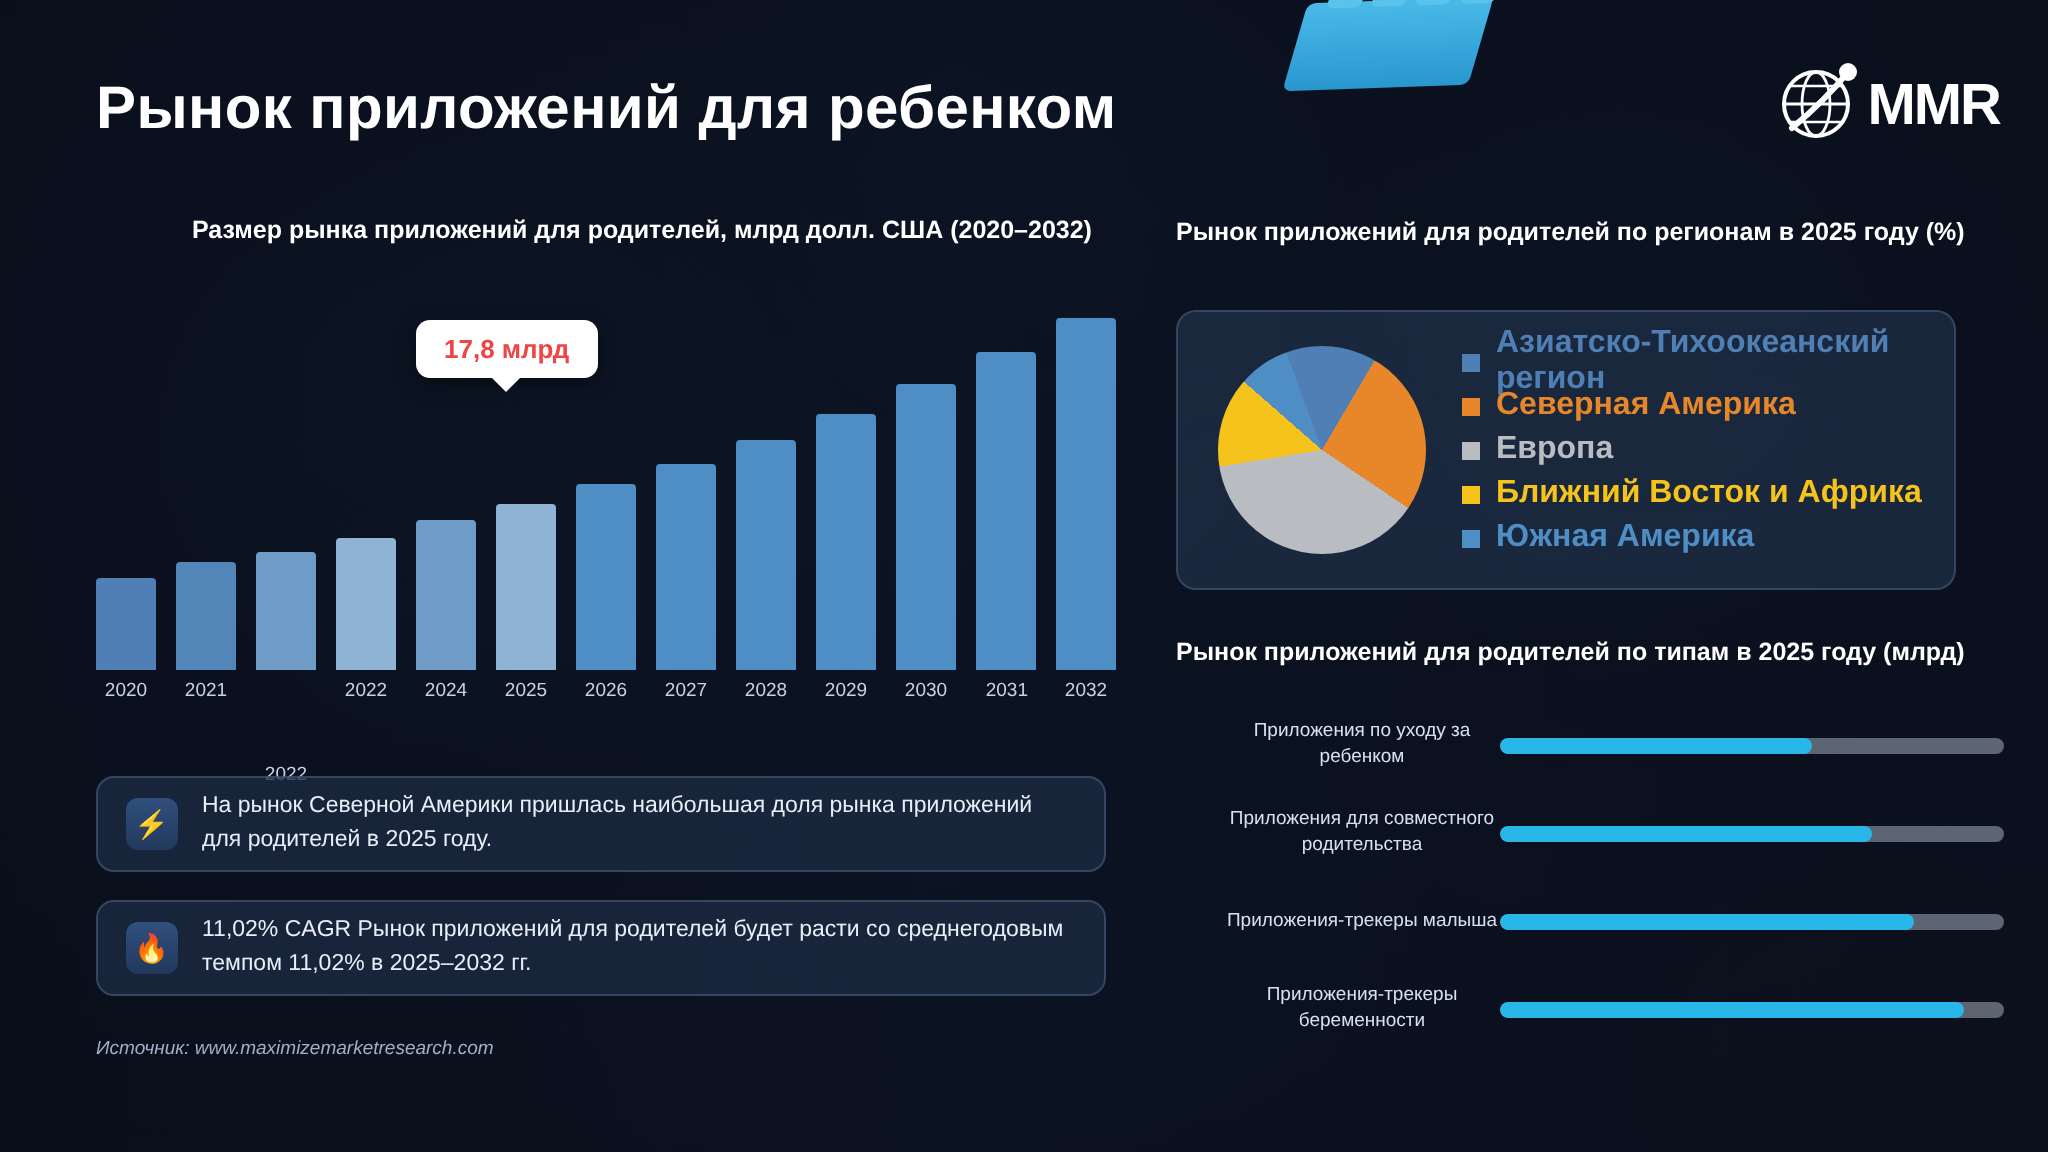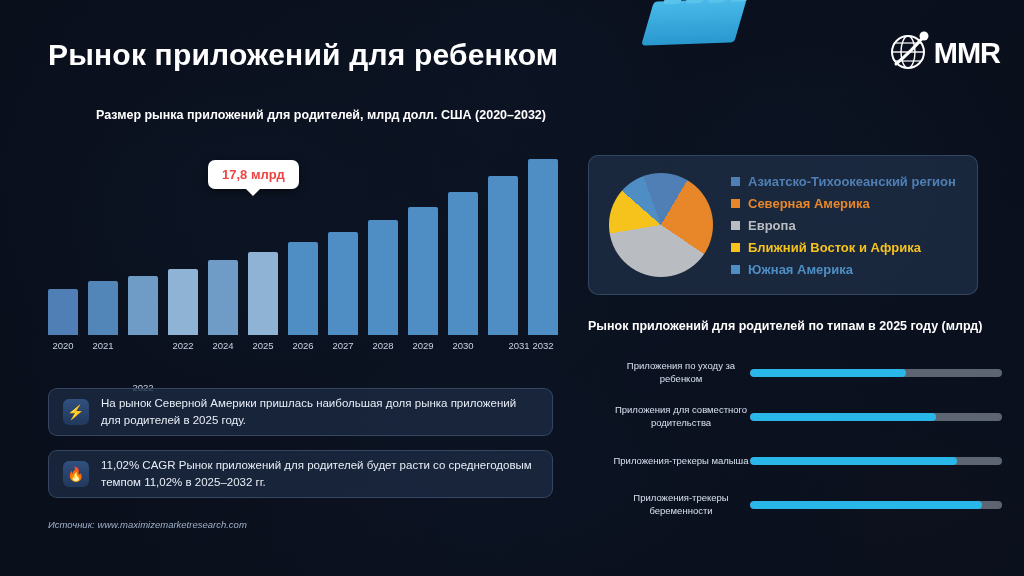--- a/index.html
+++ b/index.html
@@ -156,21 +156,21 @@
     position: absolute; left: 20px; top: 17px;
     width: 104px; height: 104px; border-radius: 50%;
   }
   .legend {
     position: absolute; left: 142px; top: 14px;
   }
   .leg-row {
     display: flex; align-items: center; gap: 8px; height: 22px;
   }
   .leg-sq { width: 9px; height: 9px; flex: 0 0 auto; }
-  .leg-lab { font-size: 13px; font-weight: bold; }
+  .leg-lab { font-size: 16px; font-weight: bold; }
 
   
   .blist { position: absolute; left: 612px; top: 355px; width: 390px; text-align: center; }
   .brow {
     display: flex; align-items: center; margin-bottom: 8px; height: 36px;
   }
   .brow-lab {
     width: 138px; font-size: 9.5px; color: #d6e0ee; line-height: 1.35;
   }
   .track {
@@ -263,37 +263,38 @@
       <div class="x-lab" style="left: 38px;">2021</div>
       <div class="x-lab" style="left: 78px; margin-top: 42px;">2022</div>
       <div class="x-lab" style="left: 118px;">2022</div>
       <div class="x-lab" style="left: 158px;">2024</div>
       <div class="x-lab" style="left: 198px;">2025</div>
       <div class="x-lab" style="left: 238px;">2026</div>
       <div class="x-lab" style="left: 278px;">2027</div>
       <div class="x-lab" style="left: 318px;">2028</div>
       <div class="x-lab" style="left: 358px;">2029</div>
       <div class="x-lab" style="left: 398px;">2030</div>
-      <div class="x-lab" style="left: 454px;">2031</div>
+      <div class="x-lab" style="left: 432px; text-align: right;">2031</div>
       <div class="x-lab" style="left: 478px;">2032</div>
     </div>
 
   <div class="callout">17,8 млрд</div>
 
   <div class="insight i1">
     <div class="ic">⚡</div>
     <div class="insight-text">На рынок Северной Америки пришлась наибольшая доля рынка приложений для родителей в 2025 году.</div>
   </div>
   <div class="insight i2">
     <div class="ic">🔥</div>
     <div class="insight-text">11,02% CAGR Рынок приложений для родителей будет расти со среднегодовым темпом 11,02% в 2025–2032 гг.</div>
   </div>
 
   <div class="source">Источник: www.maximizemarketresearch.com</div>
 
+  <div class="r-heading rh1">Рынок приложений для родителей по регионам в 2025 году (%)</div>
   <div class="pie-card">
     <div class="pie" id="pie" style="background: conic-gradient(from -20deg, rgb(79, 127, 180) 0deg, rgb(79, 127, 180) 50.4deg, rgb(232, 134, 42) 50.4deg, rgb(232, 134, 42) 144deg, rgb(185, 189, 194) 144deg, rgb(185, 189, 194) 280.8deg, rgb(246, 194, 28) 280.8deg, rgb(246, 194, 28) 331.2deg, rgb(79, 142, 196) 331.2deg, rgb(79, 142, 196) 360deg);"></div>
     <div class="legend" id="legend">
         <div class="leg-row">
           <span class="leg-sq" style="background: rgb(79, 127, 180);"></span>
           <span class="leg-lab" style="color: rgb(79, 127, 180);">Азиатско-Тихоокеанский регион</span>
         </div>
         <div class="leg-row">
           <span class="leg-sq" style="background: rgb(232, 134, 42);"></span>
           <span class="leg-lab" style="color: rgb(232, 134, 42);">Северная Америка</span>

